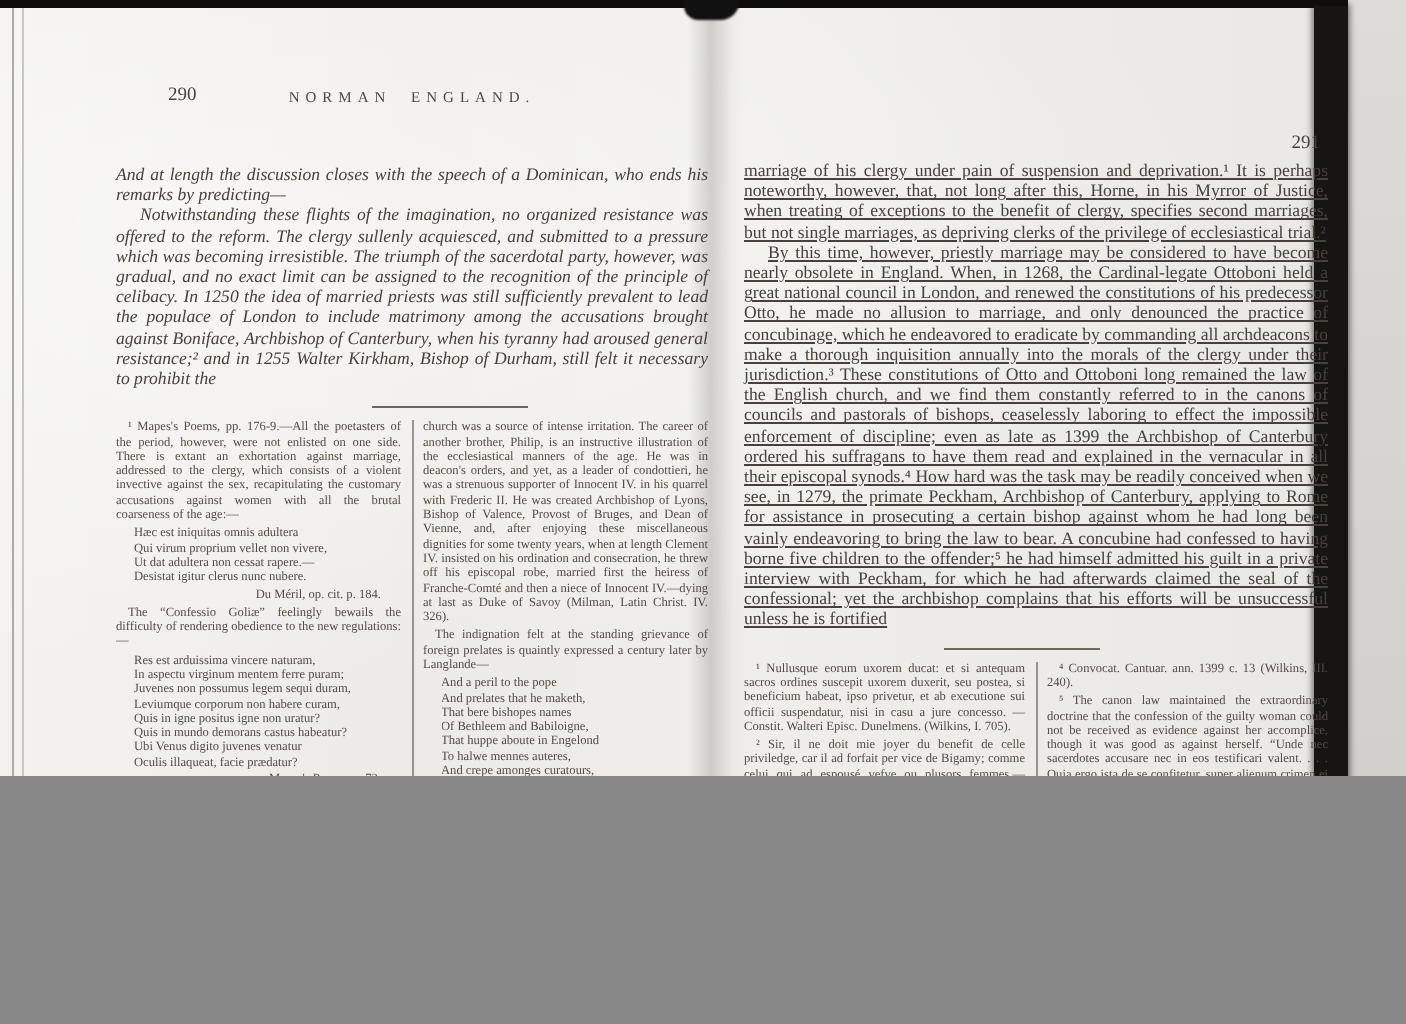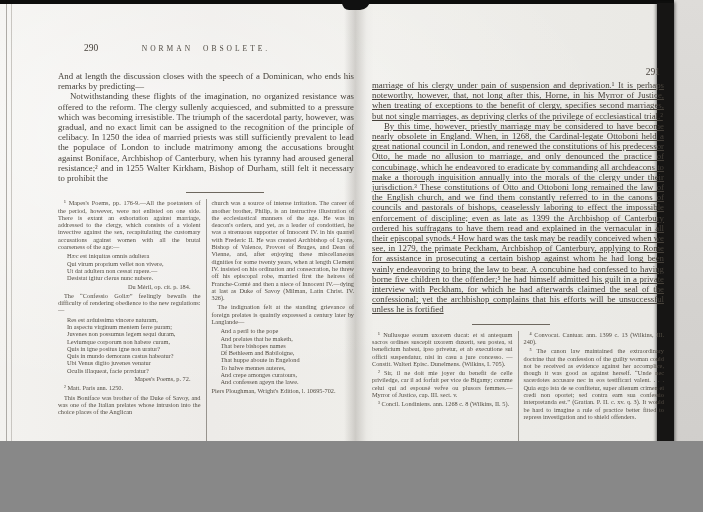--- a/index.html
+++ b/index.html
@@ -1,17 +1,17 @@
 <!DOCTYPE html>
 <html><head>
 <meta charset="utf-8">
 <style>
   html,body{margin:0;padding:0;background:#888;}
   #scan{
-    position:relative;width:703px;height:441px;overflow:hidden;
+    position:relative;width:703px;height:388px;overflow:hidden;
     background:
       radial-gradient(ellipse at 20% 30%, rgba(255,255,255,0.5), rgba(0,0,0,0) 60%),
       linear-gradient(to right,#f3f2ef 0%,#edebe8 30%,#efeeea 52%,#ecebe7 75%,#e9e8e4 100%);
     font-family:"Liberation Serif","DejaVu Serif",serif;
     color:#46413a;
   }
   
   .edge-top{position:absolute;left:0;top:0;width:703px;height:4px;background:#0d0d0c;}
   .spine-blob{position:absolute;left:342px;top:0;width:28px;height:10px;background:#111;border-radius:0 0 14px 10px;filter:blur(0.6px);}
   .spine-shadow{position:absolute;left:344px;top:4px;width:30px;height:508px;
@@ -28,21 +28,21 @@
   #right-page{left:372px;top:56px;width:292px;}
   .header-row{position:relative;height:11px;}
   .running-header{
     position:absolute;left:0;right:0;text-align:center;
     font-size:7.5px;letter-spacing:3px;word-spacing:5px;color:#4e4941;white-space:nowrap;
   }
   .page-num{position:absolute;font-size:9.5px;color:#46413a;}
   #left-page .page-num{left:26px;top:-1px;}
   #right-page .page-num{right:4px;top:-1px;margin-top:12px;}
   .body-text{font-size:8.8px;line-height:10.2px;text-align:justify;}
-  #left-page .body-text{margin-top:16px;}
+  #left-page .body-text{margin-top:27px;font-style:italic;}
   #right-page .body-text{margin-top:13px;text-decoration:underline;}
   .body-text p{margin:0;}
   p.indent{text-indent:12px;}
   .main-verse{margin:5px auto 6px auto;width:max-content;font-size:8.6px;line-height:9.2px;text-align:left;color:#4a453d;}
   .fn-sep{border:0;border-top:1px solid #6d675e;width:78px;margin:9px auto 0 auto;}
   #left-page .fn-sep{margin-left:128px;}
   #right-page .fn-sep{margin-left:100px;}
   .footnotes{display:flex;margin-top:6px;overflow:hidden;}
   #left-page .footnotes{height:246px;}
   #right-page .footnotes{height:122px;}
@@ -66,21 +66,21 @@
   <div class="spine-blob"></div>
   <div class="margin-right"></div>
   <div class="edge-right"></div>
   <div class="edge-bottom"></div>
   <div class="page-edge-line1"></div>
   <div class="page-edge-line2"></div>
 
   <div class="page" id="left-page">
     <div class="header-row">
       <span class="page-num">290</span>
-      <span class="running-header">NORMAN OBSOLETE.</span>
+      <span class="running-header">NORMAN ENGLAND.</span>
     </div>
     <div class="body-text">
       <p>And at length the discussion closes with the speech of a Dominican, who ends his remarks by predicting—</p>
       <p class="indent">Notwithstanding these flights of the imagination, no organized resistance was offered to the reform. The clergy sullenly acquiesced, and submitted to a pressure which was becoming irresistible. The triumph of the sacerdotal party, however, was gradual, and no exact limit can be assigned to the recognition of the principle of celibacy. In 1250 the idea of married priests was still sufficiently prevalent to lead the populace of London to include matrimony among the accusations brought against Boniface, Archbishop of Canterbury, when his tyranny had aroused general resistance;² and in 1255 Walter Kirkham, Bishop of Durham, still felt it necessary to prohibit the</p>
     </div>
     <hr class="fn-sep">
     <div class="footnotes">
       <div class="fn-col fn-col1">
         <p class="fn-p">¹ Mapes's Poems, pp. 176-9.—All the poetasters of the period, however, were not enlisted on one side. There is extant an exhortation against marriage, addressed to the clergy, which consists of a violent invective against the sex, recapitulating the customary accusations against women with all the brutal coarseness of the age:—</p>
         <div class="fn-verse">

